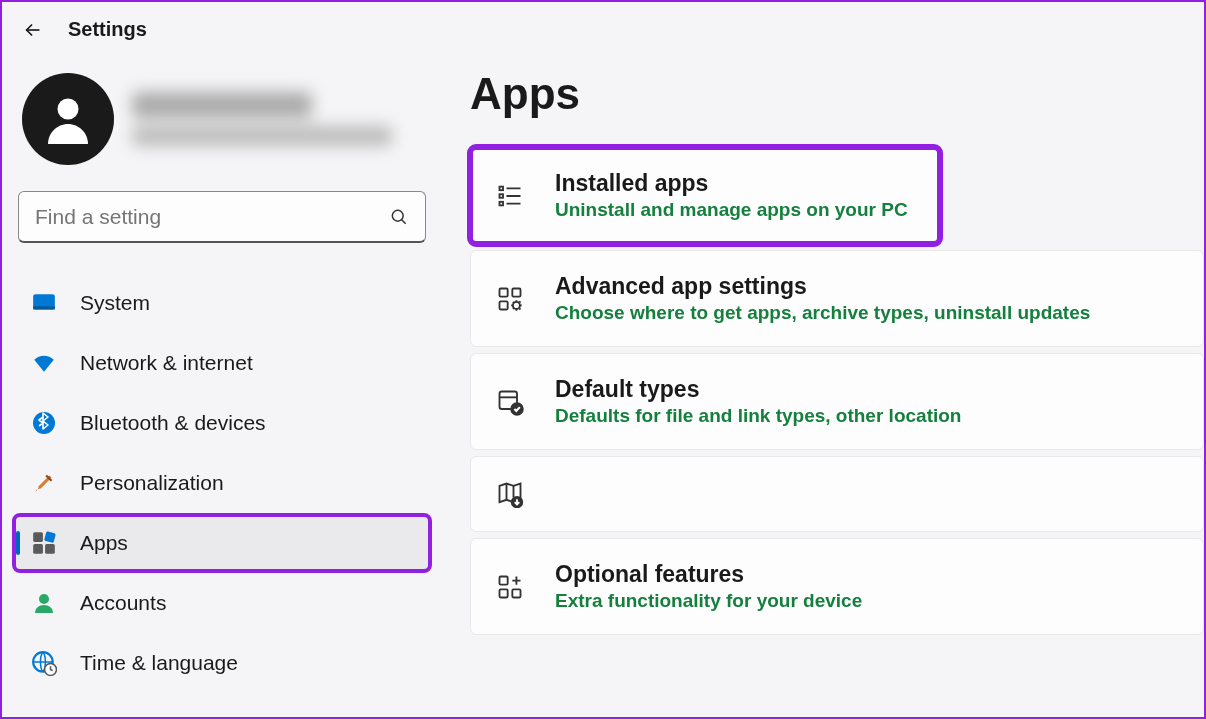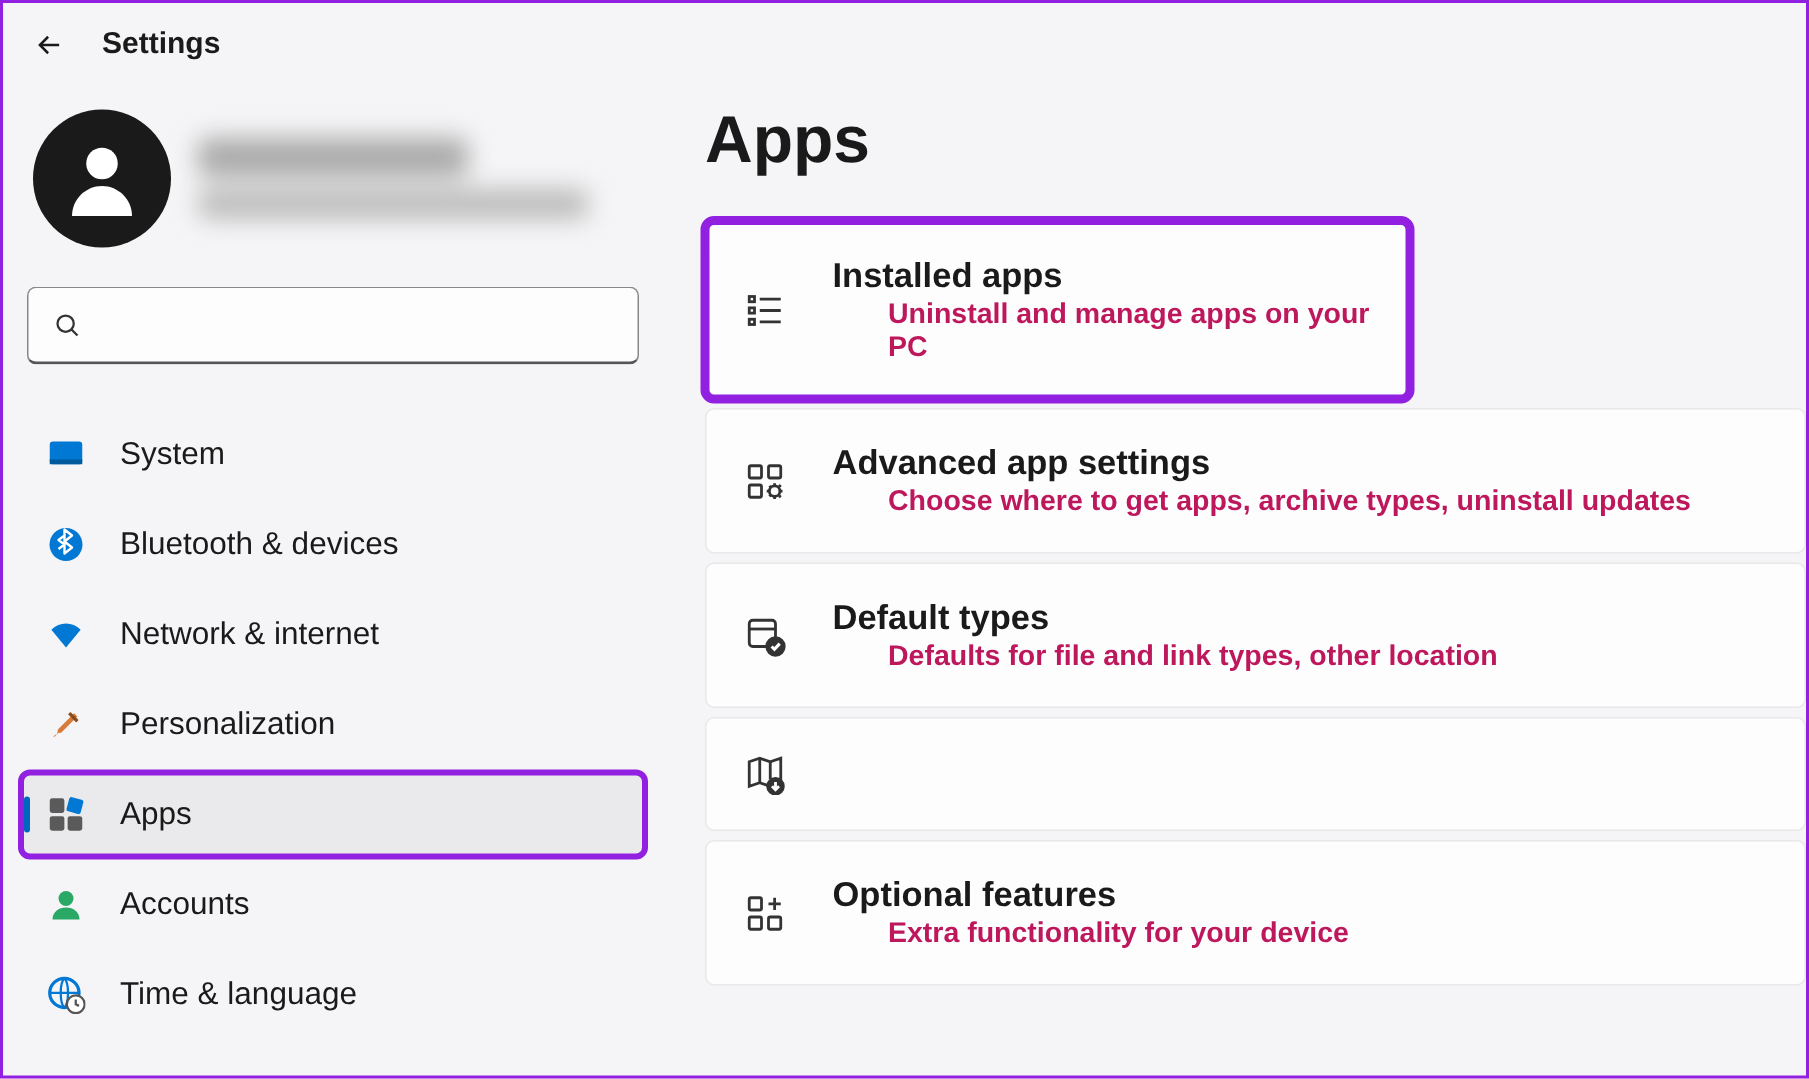--- a/index.html
+++ b/index.html
@@ -127,21 +127,21 @@
     outline-offset: -3px;
     z-index: 2;
     max-width: 470px;
   }
   .card .cicon {
     width: 30px; height: 30px;
     display: flex; align-items:center; justify-content:center;
     flex-shrink: 0;
   }
   .card .ctext .ct { font-size: 23px; color: #1a1a1a; }
-  .card .ctext .cd { font-size: 19px; color: #be185d; margin-top: 2px; margin-left: 37px; }
+  .card .ctext .cd { font-size: 19px; color: #15803d; margin-top: 2px; }
 </style>
 </head>
 <body>
 
 <div class="titlebar">
   <div class="back">
     <svg viewBox="0 0 24 24" fill="none" stroke="#1a1a1a" stroke-width="1.8">
       <path d="M19 12H5"></path>
         <path d="M11 18l-6-6 6-6"></path>
     </svg>
@@ -158,52 +158,53 @@
           <path d="M4 22c0-4.4 3.6-8 8-8s8 3.6 8 8"></path>
         </svg>
       </div>
       <div class="profile-text">
         <div class="n"></div>
           <div class="e"></div>
       </div>
     </div>
 
     <div class="searchbox">
+      <input type="text" placeholder="Find a setting" style="">
       <svg class="sicon" viewBox="0 0 24 24" fill="none" stroke="#333" stroke-width="1.8">
         <circle cx="10.5" cy="10.5" r="6.5"></circle>
           <path d="M20 20l-4.8-4.8"></path>
       </svg>
     </div>
 
     <div class="nav">
       <div class="nav-item">
         <span class="nicon">
           <svg viewBox="0 0 24 24" width="26" height="26">
               <rect x="2" y="4" width="20" height="14" rx="2" fill="#0078d4"></rect>
               <rect x="2" y="15" width="20" height="3" fill="#005a9e"></rect>
             </svg>
         </span>
         <span>System</span>
       </div>
       <div class="nav-item">
         <span class="nicon">
+          <svg viewBox="0 0 24 24" width="26" height="26" fill="#0078d4">
+              <path d="M12 20l9-11c-5-5-13-5-18 0l9 11z"></path>
+            </svg>
+        </span>
+        <span>Network &amp; internet</span>
+      </div>
+      <div class="nav-item">
+        <span class="nicon">
           <svg viewBox="0 0 24 24" width="24" height="24">
               <circle cx="12" cy="12" r="11" fill="#0078d4"></circle>
               <path d="M11 6v12l5-4-5-4 5-4-5-4v4l-4 3 4 3-4 3" stroke="#fff" stroke-width="1.6" fill="none" stroke-linejoin="round"></path>
             </svg>
         </span>
         <span>Bluetooth &amp; devices</span>
-      </div>
-      <div class="nav-item">
-        <span class="nicon">
-          <svg viewBox="0 0 24 24" width="26" height="26" fill="#0078d4">
-              <path d="M12 20l9-11c-5-5-13-5-18 0l9 11z"></path>
-            </svg>
-        </span>
-        <span>Network &amp; internet</span>
       </div>
       <div class="nav-item">
         <span class="nicon">
           <svg viewBox="0 0 24 24" width="26" height="26">
               <path d="M4 20c2-1 3-3 3-5l10-10 2 2-10 10c-2 0-4 1-5 3z" fill="#d87a3a"></path>
               <path d="M14 5l5 5" stroke="#8a4a1a" stroke-width="2"></path>
             </svg>
         </span>
         <span>Personalization</span>
       </div>

